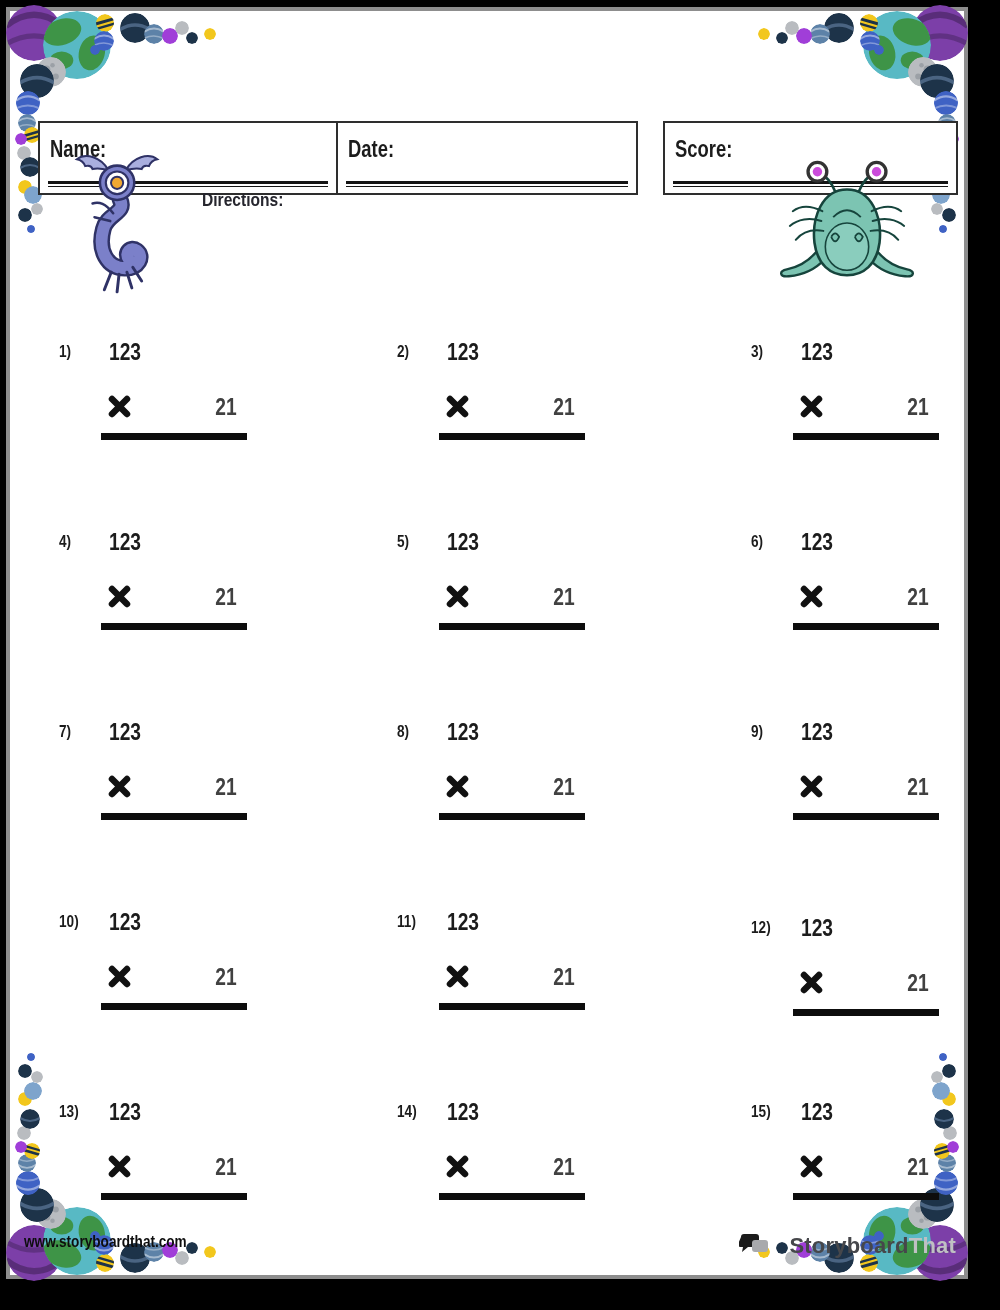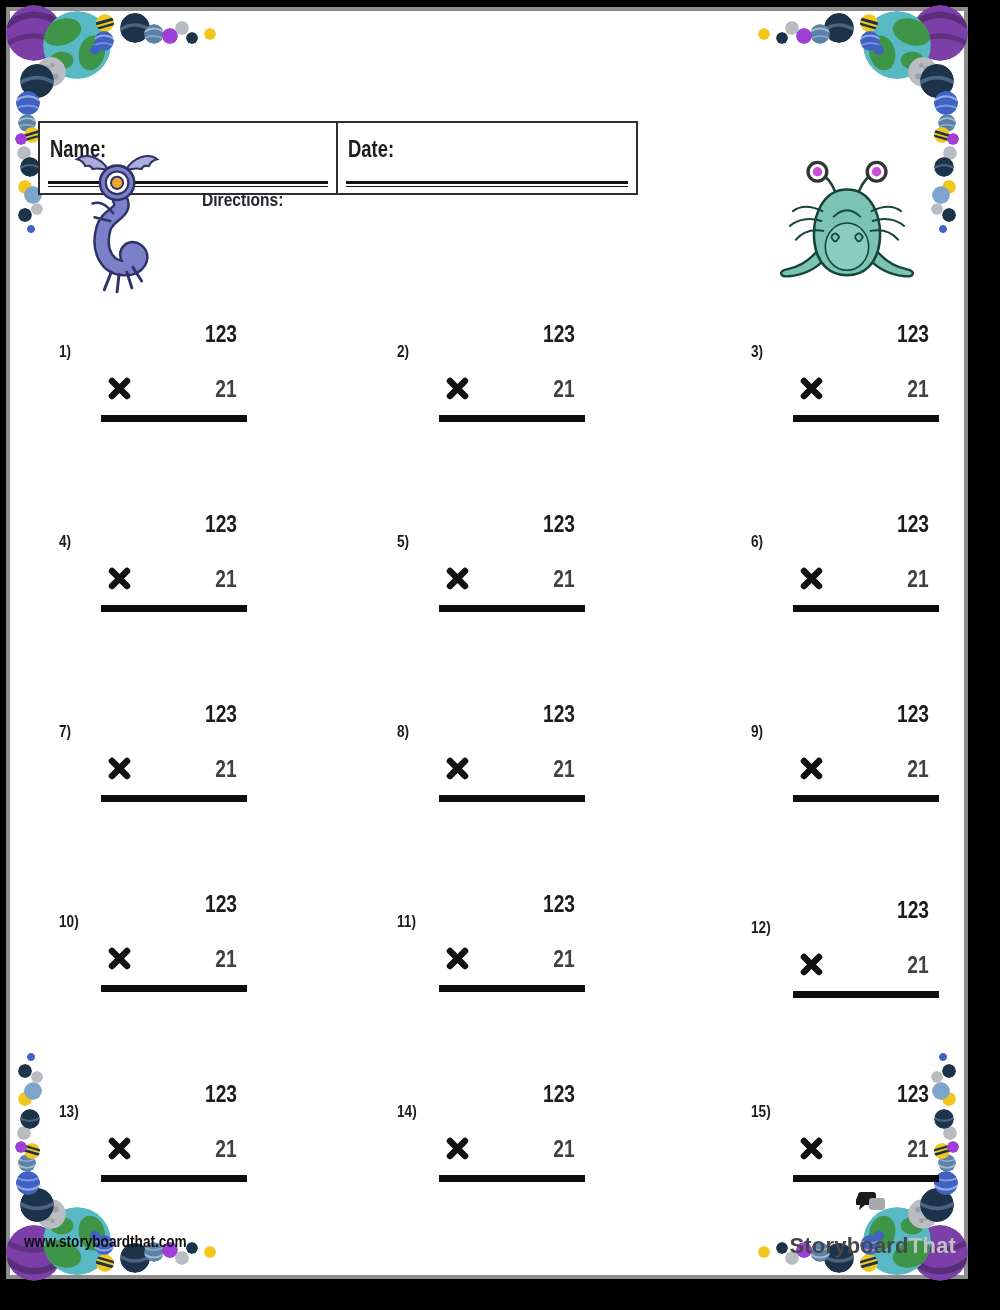--- a/index.html
+++ b/index.html
@@ -49,34 +49,34 @@
   .monster.purple { left:58px; top:140px; }
   .monster.teal   { left:768px; top:148px; }
 
   
   .problem { position:absolute; width:200px; height:100px; }
   .p-label {
     position:absolute; left:0; top:20px; font-size:17px; font-weight:bold; color:#1c1c1c;
     display:inline-block; transform:scaleX(.8); transform-origin:0 50%;
   }
   .p-body { position:absolute; left:42px; top:0; width:146px; }
-  .p-top { text-align:right; padding-right:10px; font-size:24px; line-height:24px; font-weight:bold; color:#1c1c1c; }
+  .p-top { padding-right:10px; font-size:24px; line-height:24px; font-weight:bold; color:#1c1c1c;margin-top:18px; }
   .p-top .cx, .p-mid .cx { display:inline-block; transform:scaleX(.8); transform-origin:100% 50%; }
   .p-mid { margin-top:30px; height:26px; position:relative;
            text-align:right; padding-right:10px; font-size:24px; line-height:26px; font-weight:bold; color:#414141; }
   .p-op { position:absolute; left:7px; top:1px; }
   .p-line { margin-top:13px; height:7px; background:#0d0d0d; }
 
   
   .watermark {
     position:absolute; left:14px; bottom:24px; z-index:5;
     font-size:16px; font-weight:bold; color:#0e0e0e;
     display:inline-block; transform:scaleX(.85); transform-origin:0 50%;
   }
-  .logo { position:absolute; right:8px; bottom:16px; z-index:5; display:flex; align-items:center; gap:16px;flex-direction:column; }
+  .logo { position:absolute; right:8px; bottom:16px; z-index:5; display:flex; align-items:center; gap:16px; }
   .logo-text { font-size:22px; font-weight:bold; letter-spacing:.2px; }
   .logo-text .b1 { color:#46474b; }
   .logo-text .b2 { color:#bfc0c3; }
 </style>
 </head>
 <body>
 
 <div class="page">
 
   <svg class="cluster tl" viewBox="0 0 240 240">
@@ -764,20 +764,24 @@
       </g>
     </svg>
 
 
   <div class="field name">
     <span class="field-label">Name:</span>
     <div class="field-line"></div>
   </div>
   <div class="field date">
     <span class="field-label">Date:</span>
+    <div class="field-line"></div>
+  </div>
+  <div class="field score">
+    <span class="field-label">Score:</span>
     <div class="field-line"></div>
   </div>
 
   <span class="directions-label">Directions:</span>
 
   <svg class="monster purple" width="108" height="152" viewBox="0 0 110 152">
     <defs>
       <path id="pm-ear" d="M41 18 C34 5 18 0 9 7 C14 8 16.5 11 17.5 14 C21 13 24 14 25 17 C29 16 35 16.5 41 18 Z"></path>
     </defs>
     <use href="#pm-ear" fill="#a9aede" stroke="#2f3266" stroke-width="2"></use>

